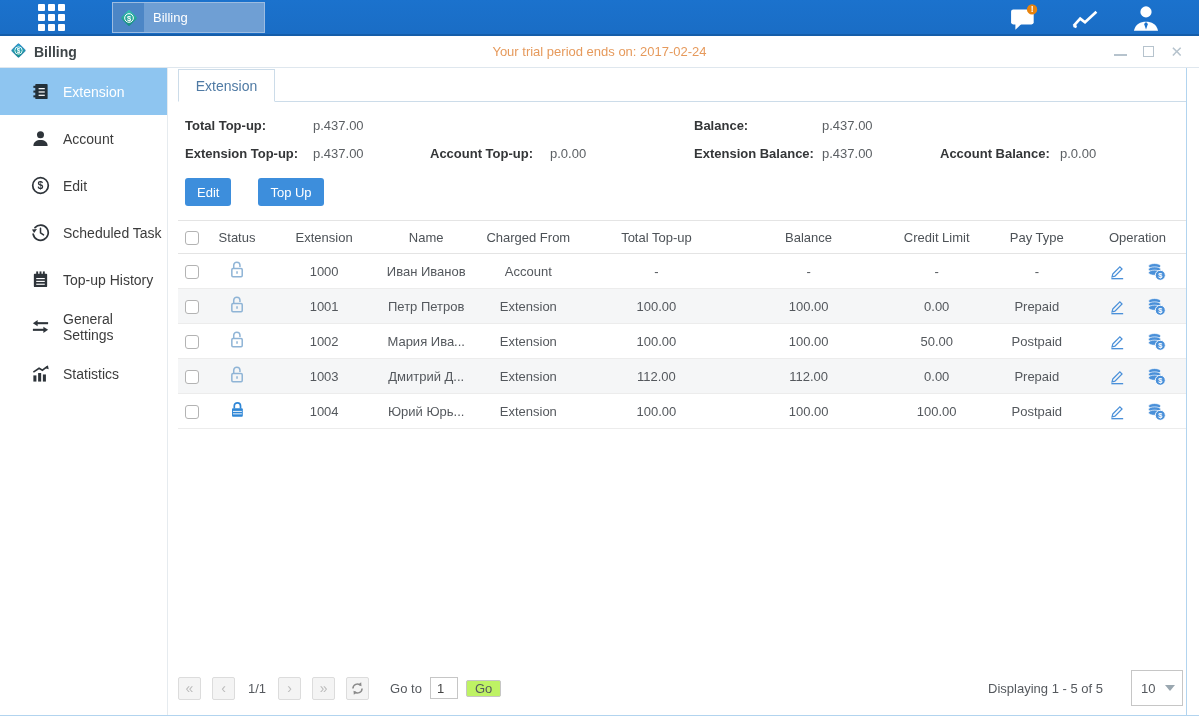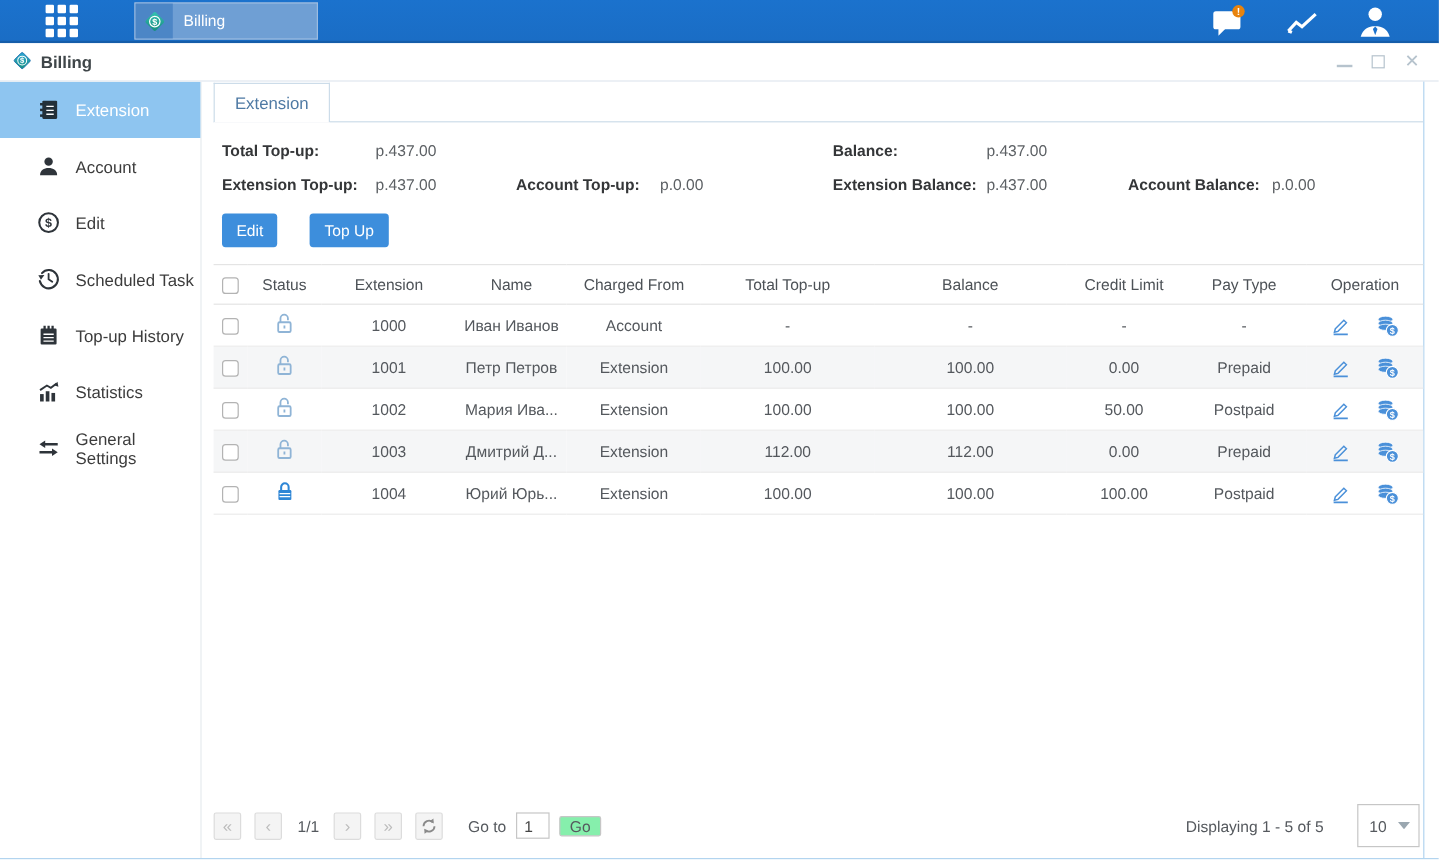--- a/index.html
+++ b/index.html
@@ -80,21 +80,21 @@
   
   .pager { position:absolute; left:10px; right:3px; bottom:9px; display:flex;
     align-items:center; font-size:13px; color:#55595e; }
   .pg-btn { width:23px; height:23px; background:#f4f4f4; border:1px solid #dcdcdc;
     border-radius:2px; display:inline-flex; align-items:center; justify-content:center;
     color:#bcbcbc; font-size:14px; margin-right:11px; cursor:pointer; }
   .pg-label { margin:0 12px 0 2px; color:#55595e; }
   .goto-label { margin:0 8px 0 10px; }
   .goto-input { width:28px; height:22px; border:1px solid #c6c6c6; font:inherit;
     color:#444; padding-left:6px; }
-  .go-btn { height:17px; margin-left:8px; padding:0 8px; background:#86efac;
+  .go-btn { height:17px; margin-left:8px; padding:0 8px; background:#bef264;
     border:1px solid #c6c6c6; border-radius:2px; font:inherit; color:#55595e; cursor:pointer; }
   .pager-right { margin-left:auto; display:flex; align-items:center; gap:28px; }
   .page-size { width:52px; height:36px; border:1px solid #c6c6c6; display:flex;
     align-items:center; justify-content:space-between; padding:0 7px 0 9px; cursor:pointer; }
   .caret { width:0; height:0; border-left:5px solid transparent;
     border-right:5px solid transparent; border-top:6px solid #9aa7b0; }
 </style>
 </head>
 <body>
 
@@ -161,20 +161,21 @@
               <stop offset="1" stop-color="#18927f"></stop>
             </linearGradient>
           </defs>
         <rect x="4.8" y="4.8" width="14.4" height="14.4" rx="2" transform="rotate(45 12 12)" fill="url(#g2)" stroke="#1a6fae" stroke-width="1"></rect>
         <circle cx="12" cy="12" r="5.2" fill="none" stroke="#fff" stroke-width="1.2"></circle>
         <text x="12" y="15.2" font-size="9" font-weight="bold" fill="#fff" text-anchor="middle" font-family="Liberation Sans,sans-serif">$</text>
       </svg>
     </span>
     <span>Billing</span>
   </div>
+  <div class="trial">Your trial period ends on: 2017-02-24</div>
   <div class="win-controls">
     <span class="wc wc-min"></span>
     <span class="wc wc-max"></span>
     <span class="wc wc-close">✕</span>
   </div>
 </div>
 
 <div class="app-body">
 
   <div class="sidebar">
@@ -219,36 +220,36 @@
         <line x1="10" y1="1.5" x2="10" y2="5" stroke="currentColor" stroke-width="2"></line>
         <line x1="13.5" y1="1.5" x2="13.5" y2="5" stroke="currentColor" stroke-width="2"></line>
         <line x1="5.5" y1="9" x2="14.5" y2="9" stroke="#fff" stroke-width="1.2"></line>
         <line x1="5.5" y1="12" x2="14.5" y2="12" stroke="#fff" stroke-width="1.2"></line>
         <line x1="5.5" y1="15" x2="14.5" y2="15" stroke="#fff" stroke-width="1.2"></line>
       </svg>
       <span>Top-up History</span>
     </div>
     <div class="side-item">
       <svg width="19" height="19" viewBox="0 0 20 20">
+        <line x1="6" y1="6.5" x2="18" y2="6.5" stroke="currentColor" stroke-width="2.2"></line>
+        <polygon points="2,6.5 7,3.2 7,9.8" fill="currentColor"></polygon>
+        <line x1="2" y1="13.5" x2="14" y2="13.5" stroke="currentColor" stroke-width="2.2"></line>
+        <polygon points="18,13.5 13,10.2 13,16.8" fill="currentColor"></polygon>
+      </svg>
+      <span>General Settings</span>
+    </div>
+    <div class="side-item">
+      <svg width="19" height="19" viewBox="0 0 20 20">
         <rect x="2.5" y="12" width="3.2" height="6.5" fill="currentColor"></rect>
         <rect x="7.5" y="9.5" width="3.2" height="9" fill="currentColor"></rect>
         <rect x="12.5" y="11" width="3.2" height="7.5" fill="currentColor"></rect>
         <path d="M2.5 8.5 L8.5 4.5 L12 6.5 L17 2.8" fill="none" stroke="currentColor" stroke-width="1.7"></path>
         <polygon points="17.8,1.2 18.6,5.6 14.6,4.2" fill="currentColor"></polygon>
       </svg>
       <span>Statistics</span>
-    </div>
-    <div class="side-item">
-      <svg width="19" height="19" viewBox="0 0 20 20">
-        <line x1="6" y1="6.5" x2="18" y2="6.5" stroke="currentColor" stroke-width="2.2"></line>
-        <polygon points="2,6.5 7,3.2 7,9.8" fill="currentColor"></polygon>
-        <line x1="2" y1="13.5" x2="14" y2="13.5" stroke="currentColor" stroke-width="2.2"></line>
-        <polygon points="18,13.5 13,10.2 13,16.8" fill="currentColor"></polygon>
-      </svg>
-      <span>General Settings</span>
     </div>
   </div>
 
   <div class="main">
     <div class="tabs">
       <div class="tab">Extension</div>
     </div>
 
     <div class="summary">
       <span class="sum-label">Total Top-up:</span>

